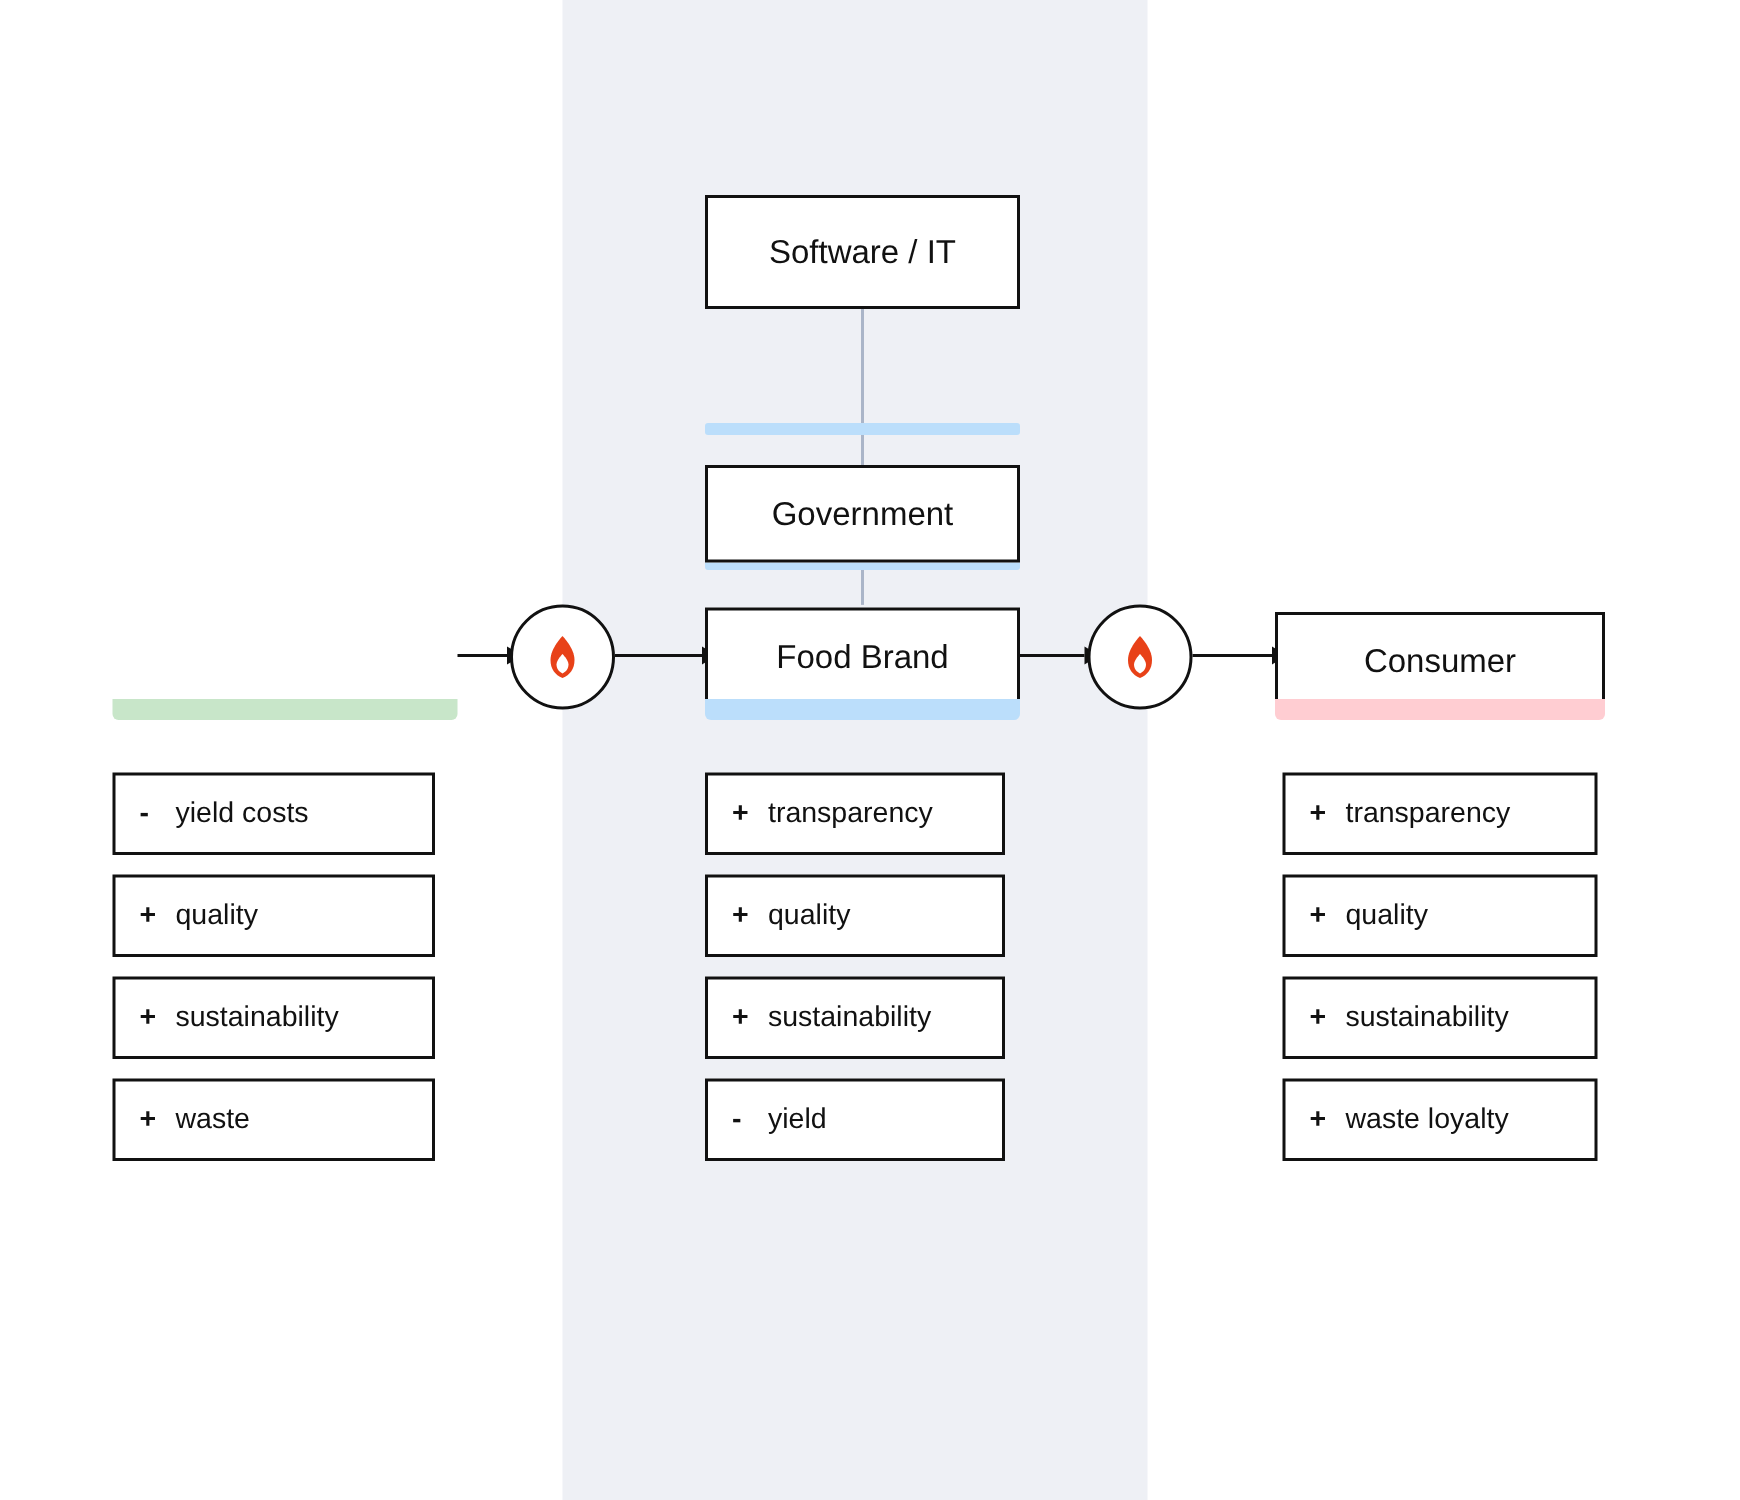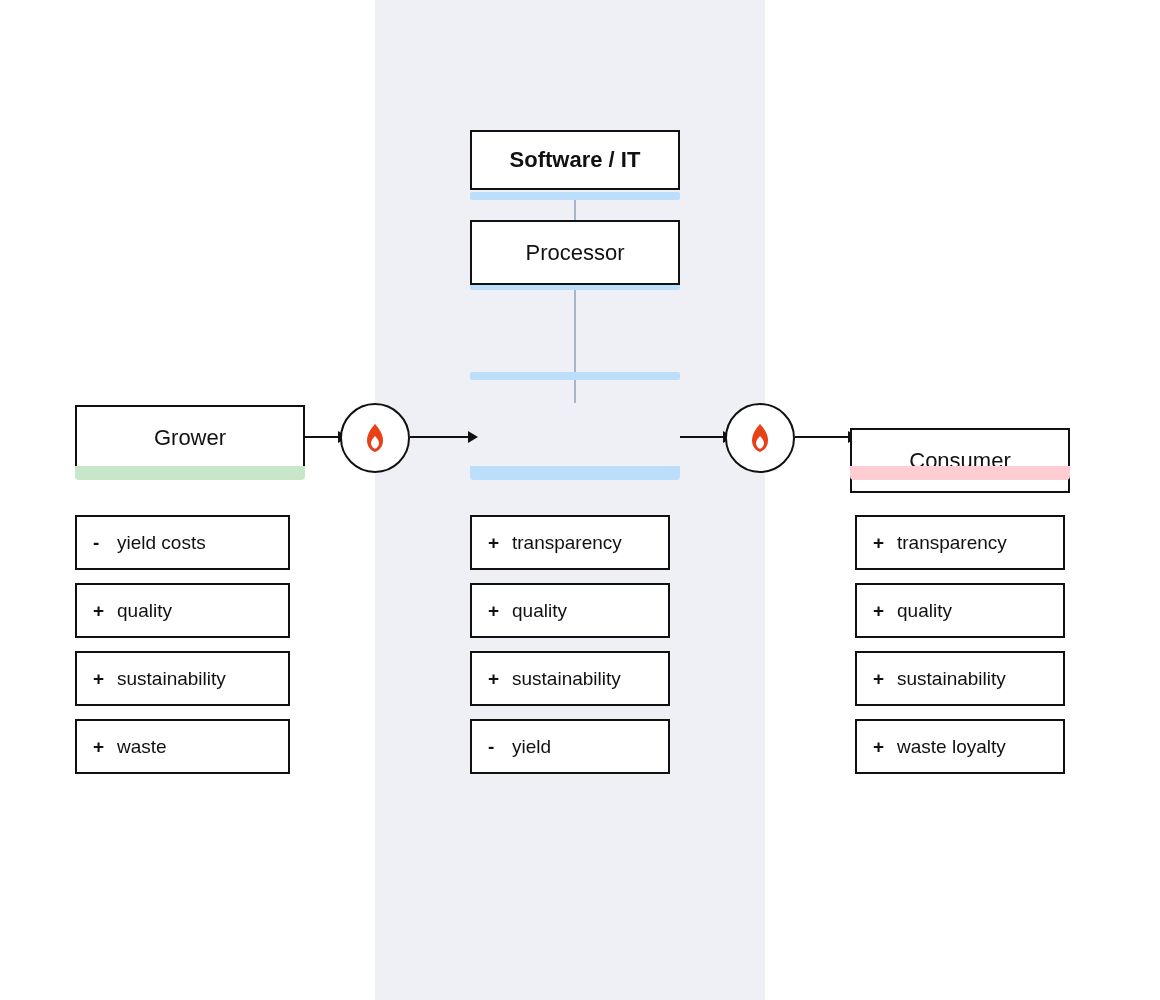--- a/index.html
+++ b/index.html
@@ -124,51 +124,51 @@
 
     <line x1="575" y1="286" x2="575" y2="403" stroke="#aab5c8" stroke-width="2"></line>
 
     <line x1="575" y1="376" x2="575" y2="403" stroke="#aab5c8" stroke-width="2"></line>
 
     <rect x="470" y="192" width="210" height="8" rx="2" fill="#bbdefb"></rect>
     <rect x="470" y="282" width="210" height="8" rx="2" fill="#bbdefb"></rect>
     <rect x="470" y="372" width="210" height="8" rx="2" fill="#bbdefb"></rect>
   </svg>
 
-  <div class="box" style="left:470px; top:130px; width:210px; height:60px;font-weight:bold;">
+  <div class="box" style="left:470px; top:130px; width:210px; height:76px;">
     <span>Software / IT</span>
   </div>
-  <div class="box" style="left:470px; top:220px; width:210px; height:65px;">
-    <span>Processor</span>
-  </div>
-
-  <div class="box" style="left:75px; top:405px; width:230px; height:65px;">
-    <span>Grower</span>
-  </div>
+  <div class="box" style="left:470px; top:310px; width:210px; height:65px;">
+    <span>Government</span>
+  </div>
+
 
   <div class="highlight-strip" style="left:75px; top:466px; width:230px; background:#c8e6c9;"></div>
 
   <div class="circle-node" style="left:340px; top:403px;">
     <svg class="flame-icon" viewBox="0 0 36 36">
       <path d="M18 4 C18 4 10 12 10 20 C10 26 13 30 18 32 C23 30 26 26 26 20 C26 12 18 4 18 4Z" fill="#e84118" stroke="none"></path>
       <path d="M18 16 C18 16 14 20 14 23 C14 26 16 28 18 29 C20 28 22 26 22 23 C22 20 18 16 18 16Z" fill="#ffffff" stroke="none"></path>
     </svg>
   </div>
 
+  <div class="box" style="left:470px; top:405px; width:210px; height:65px;">
+    <span>Food Brand</span>
+  </div>
 
   <div class="highlight-strip" style="left:470px; top:466px; width:210px; background:#bbdefb;"></div>
 
   <div class="circle-node" style="left:725px; top:403px;">
     <svg class="flame-icon" viewBox="0 0 36 36">
       <path d="M18 4 C18 4 10 12 10 20 C10 26 13 30 18 32 C23 30 26 26 26 20 C26 12 18 4 18 4Z" fill="#e84118" stroke="none"></path>
       <path d="M18 16 C18 16 14 20 14 23 C14 26 16 28 18 29 C20 28 22 26 22 23 C22 20 18 16 18 16Z" fill="#ffffff" stroke="none"></path>
     </svg>
   </div>
 
-  <div class="box" style="left:850px; top:428px; width:220px; height:65px;">
+  <div class="box" style="left:850px; top:408px; width:220px; height:65px;">
     <span>Consumer</span>
   </div>
 
   <div class="highlight-strip" style="left:850px; top:466px; width:220px; background:#ffcdd2;"></div>
 
   <div class="benefit-box" style="left:75px; top:515px; width:215px; height:55px;">
     <span class="sign">-</span>
     <span>yield costs</span>
   </div>
   <div class="benefit-box" style="left:75px; top:583px; width:215px; height:55px;">

